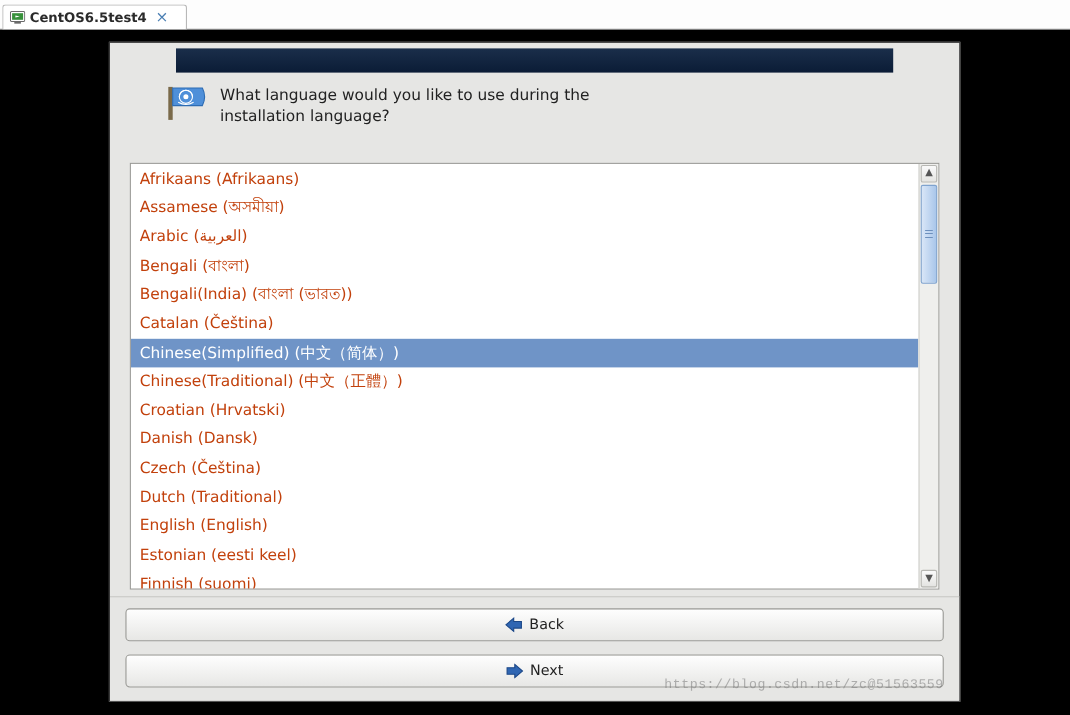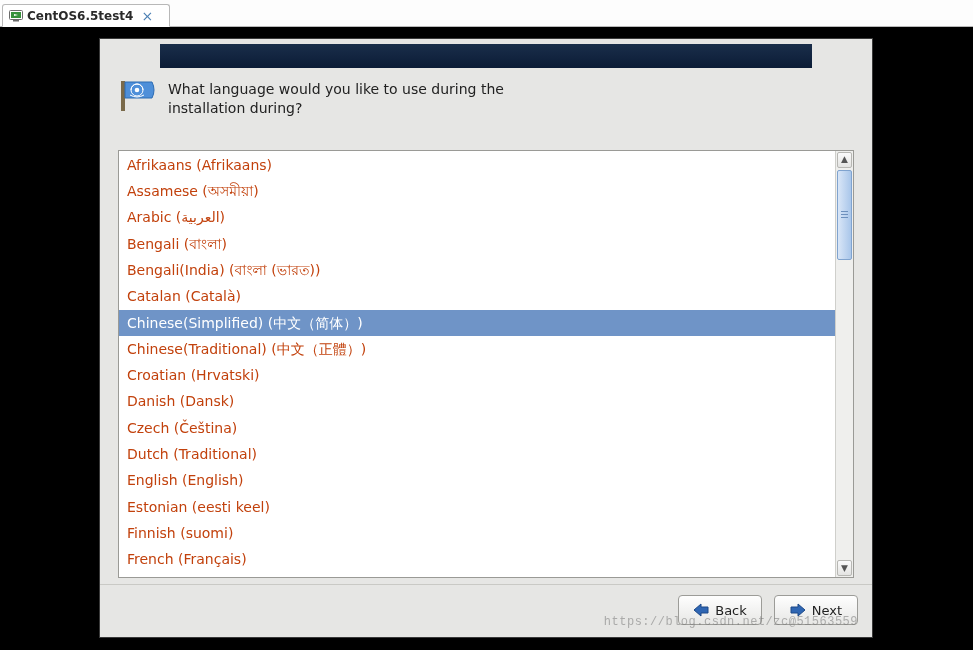--- a/index.html
+++ b/index.html
@@ -71,20 +71,21 @@
     .topbar {
       height: 24px;
       margin: 5px 60px 10px 60px;
       background: linear-gradient(#1a2e4a, #0b1c36);
     }
     .prompt-row {
       display: flex;
       align-items: flex-start;
       gap: 10px;
       padding: 0 18px 10px 18px;
+      margin-left: 32px;
     }
     .flag-icon {
       width: 40px; height: 36px;
       flex: 0 0 auto;
     }
     .prompt-text {
       font-size: 14px;
       color: #222;
       line-height: 1.35;
       padding-top: 2px;
@@ -146,20 +147,21 @@
     }
     .sb-arrow { font-size: 9px; color:#555; line-height:1; }
     
     .btnrow {
       border-top: 1px solid #c9c9c5;
       padding: 10px 14px 12px 14px;
       display: flex;
       justify-content: flex-end;
       gap: 12px;
       background: #e6e6e4;
+      flex-direction: column;
     }
     .btn {
       min-width: 84px;
       height: 30px;
       background: linear-gradient(#fefefe,#e7e7e5);
       border: 1px solid #9c9c98;
       border-radius: 4px;
       display: flex;
       align-items: center;
       justify-content: center;
@@ -208,32 +210,32 @@
           <rect x="3" y="3" width="4" height="30" fill="#7a6a4a"></rect>
           <path d="M7 4 L34 4 Q38 12 34 20 L7 20 Z" fill="#4e8fd9" stroke="#2d6cb3"></path>
           <circle cx="19" cy="12" r="6" fill="none" stroke="#ffffff" stroke-width="1"></circle>
           <path d="M13 12 A6 6 0 0 1 25 12" fill="none" stroke="#ffffff" stroke-width="1"></path>
           <circle cx="19" cy="12" r="2.3" fill="#ffffff"></circle>
           <path d="M12 17 Q19 21 26 17" fill="none" stroke="#ffffff" stroke-width="1"></path>
         </svg>
       </span>
       <div class="prompt-text">
         <div>What language would you like to use during the</div>
-        <div>installation during?</div>
+        <div>installation language?</div>
       </div>
     </div>
 
     <div class="list-wrap">
       <div class="list" id="lang-list">
           <div class="lang-item">Afrikaans (Afrikaans)</div>
           <div class="lang-item">Assamese (অসমীয়া)</div>
           <div class="lang-item">Arabic (العربية)</div>
           <div class="lang-item">Bengali (বাংলা)</div>
           <div class="lang-item">Bengali(India) (বাংলা (ভারত))</div>
-          <div class="lang-item">Catalan (Català)</div>
+          <div class="lang-item">Catalan (Čeština)</div>
           <div class="lang-item selected">Chinese(Simplified) (中文（简体）)</div>
           <div class="lang-item">Chinese(Traditional) (中文（正體）)</div>
           <div class="lang-item">Croatian (Hrvatski)</div>
           <div class="lang-item">Danish (Dansk)</div>
           <div class="lang-item">Czech (Čeština)</div>
           <div class="lang-item">Dutch (Traditional)</div>
           <div class="lang-item">English (English)</div>
           <div class="lang-item">Estonian (eesti keel)</div>
           <div class="lang-item">Finnish (suomi)</div>
           <div class="lang-item">French (Français)</div>

